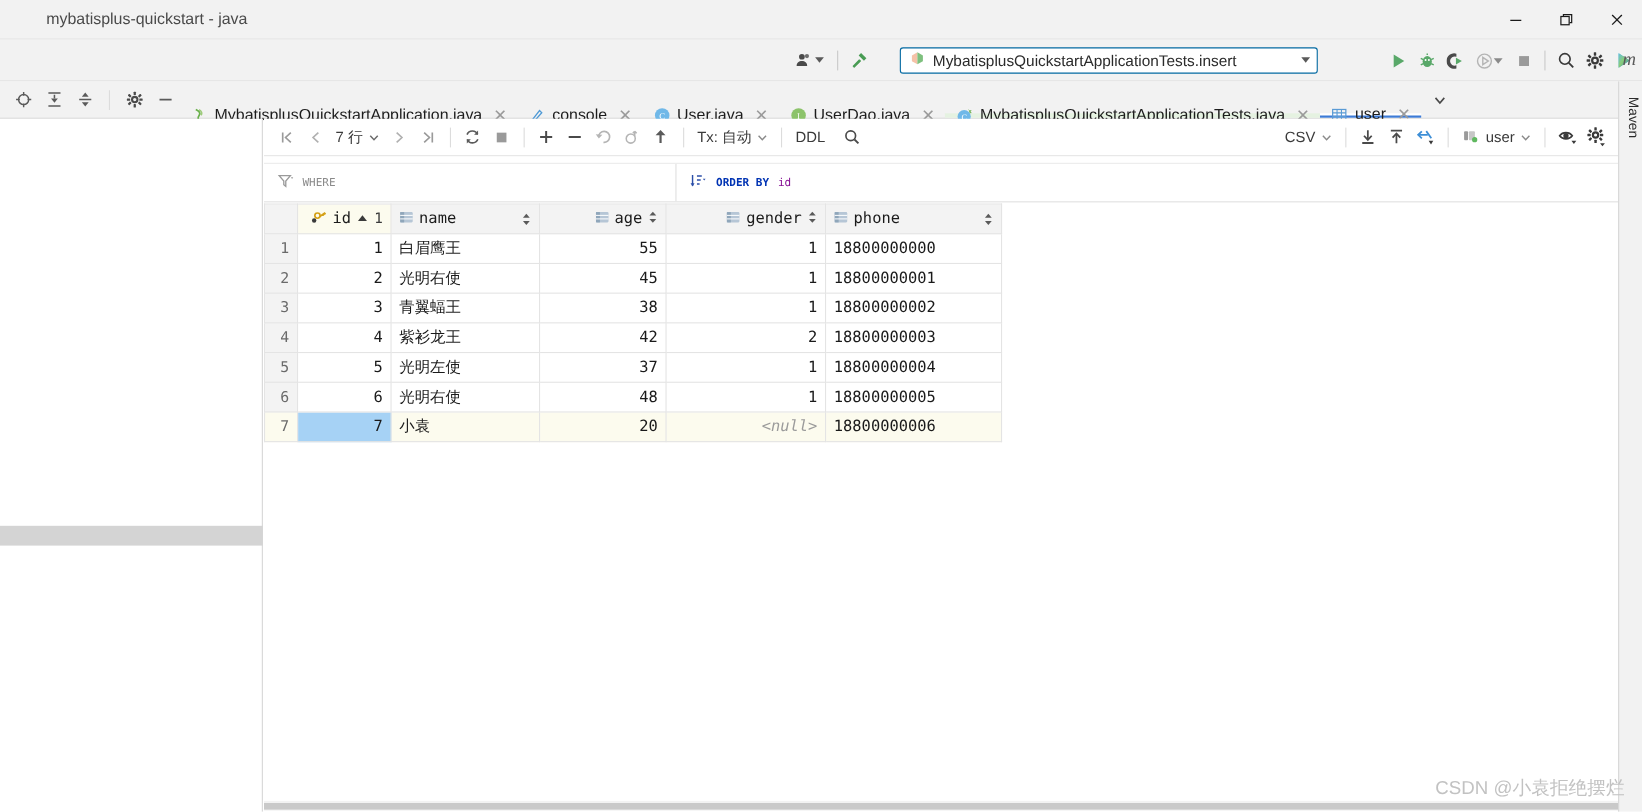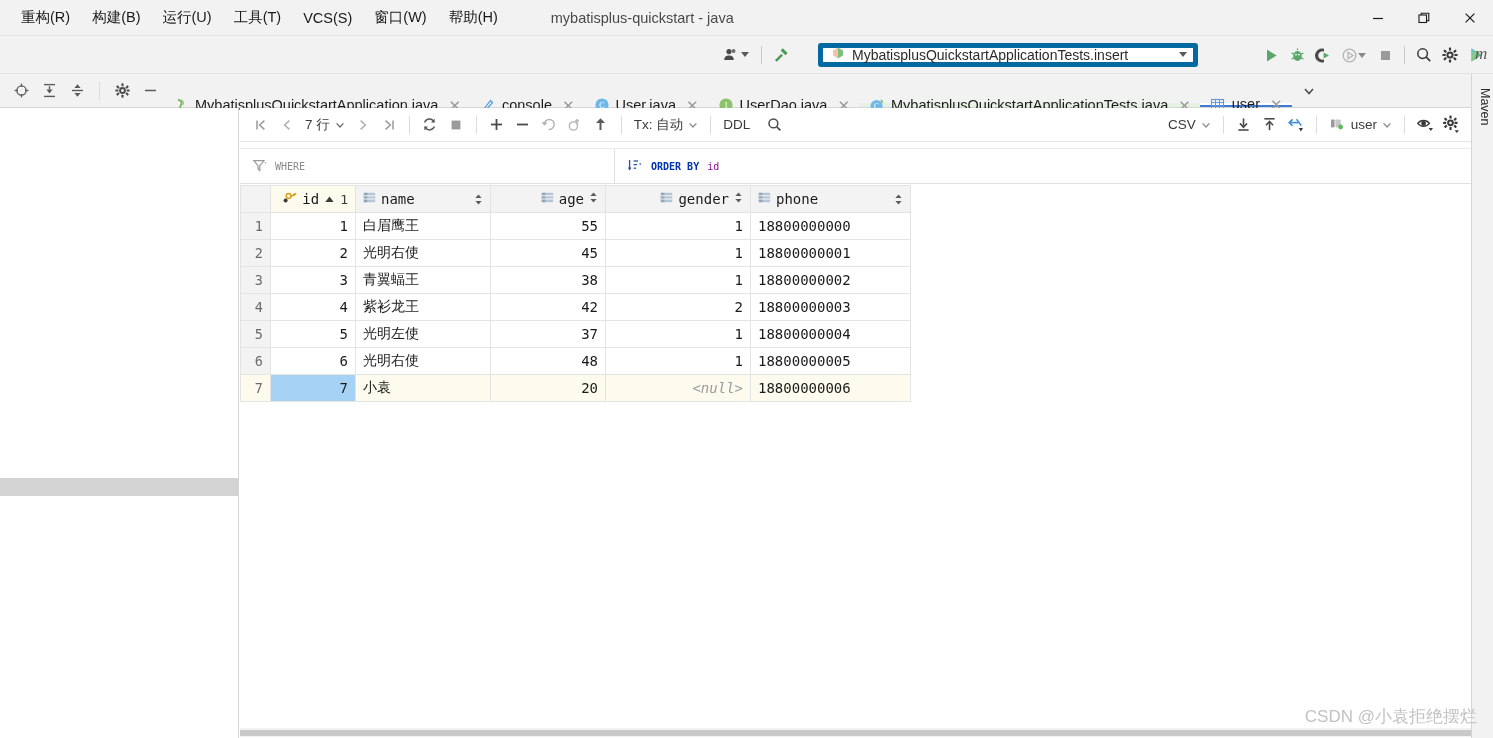--- a/index.html
+++ b/index.html
@@ -48,21 +48,21 @@
     border-bottom: 1px solid #e2e2e2;
   }
   .nav-right { position:absolute; right:0; top:0; height:38px; display:flex; align-items:center; padding-right:4px;}
   .tbbtn {
     width:26px; height:26px; display:flex; align-items:center; justify-content:center;
     border-radius:3px; cursor:default;
   }
   .sep-v { width:1px; height:18px; background:#c9c9c9; margin:0 6px; }
   .runcfg {
     height:24px; min-width:380px;
-    background:#ffffff; border:5px solid #0369a1; border-radius:3px;
+    background:#ffffff; border:1px solid #0369a1; border-radius:3px;
     display:flex; align-items:center; padding:0 6px 0 8px; gap:7px;
     font-size:14px; color:#2b2b2b; cursor:default;
   }
   .runcfg .lbl { flex:1; white-space:nowrap; overflow:hidden; }
   .caret { width:0;height:0;border-left:4px solid transparent;border-right:4px solid transparent;border-top:5px solid #5a5a5a; }
   .caret.light { border-top-color:#8a8a8a; }
 
   
   .tabsbar {
     position:absolute; left:0; top:74px; width:1493px; height:34px;
@@ -170,29 +170,20 @@
     font-size:17px; color:#c2c2c2; white-space:nowrap;
     font-family:"Liberation Sans", sans-serif;
   }
 </style>
 </head>
 <body>
 
 <div id="app">
 
   <div class="titlebar">
-    <div class="menu-list">
-      <div class="menu-item"><span>重构(R)</span></div>
-      <div class="menu-item"><span>构建(B)</span></div>
-      <div class="menu-item"><span>运行(U)</span></div>
-      <div class="menu-item"><span>工具(T)</span></div>
-      <div class="menu-item"><span>VCS(S)</span></div>
-      <div class="menu-item"><span>窗口(W)</span></div>
-      <div class="menu-item"><span>帮助(H)</span></div>
-    </div>
     <div class="win-title">mybatisplus-quickstart - java</div>
 
     <div class="win-ctrls">
       <div class="win-btn">
         <svg width="14" height="14" viewBox="0 0 14 14">
             <line x1="2" y1="7.5" x2="12" y2="7.5" stroke="#1a1a1a" stroke-width="1.2"></line>
           </svg>
       </div>
       <div class="win-btn">
         <svg width="14" height="14" viewBox="0 0 14 14">

